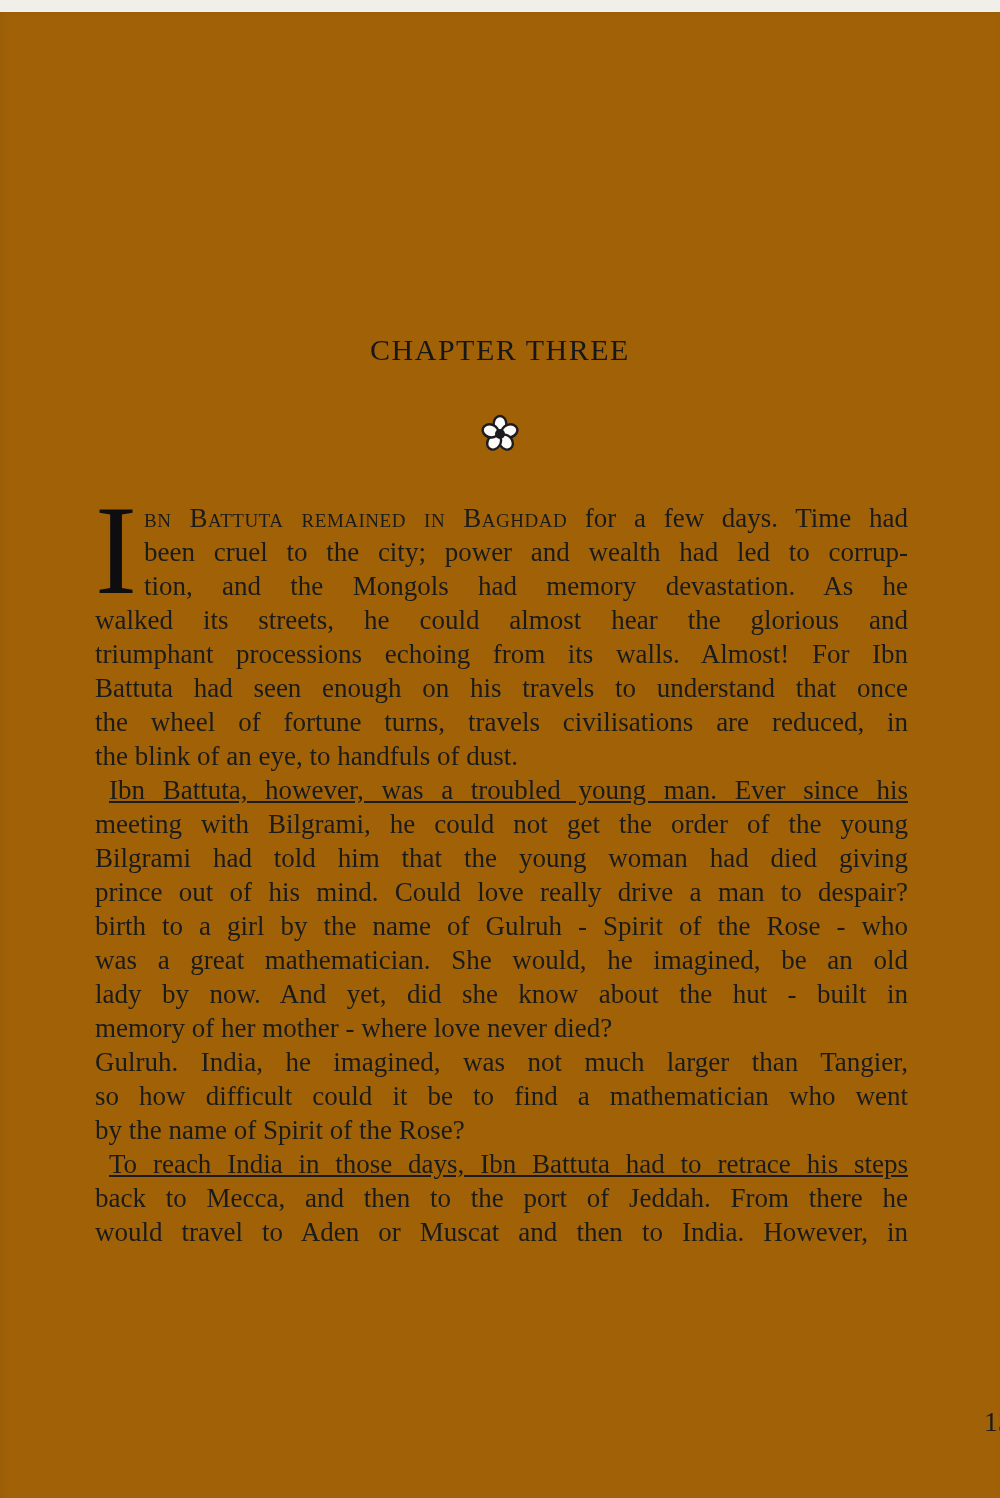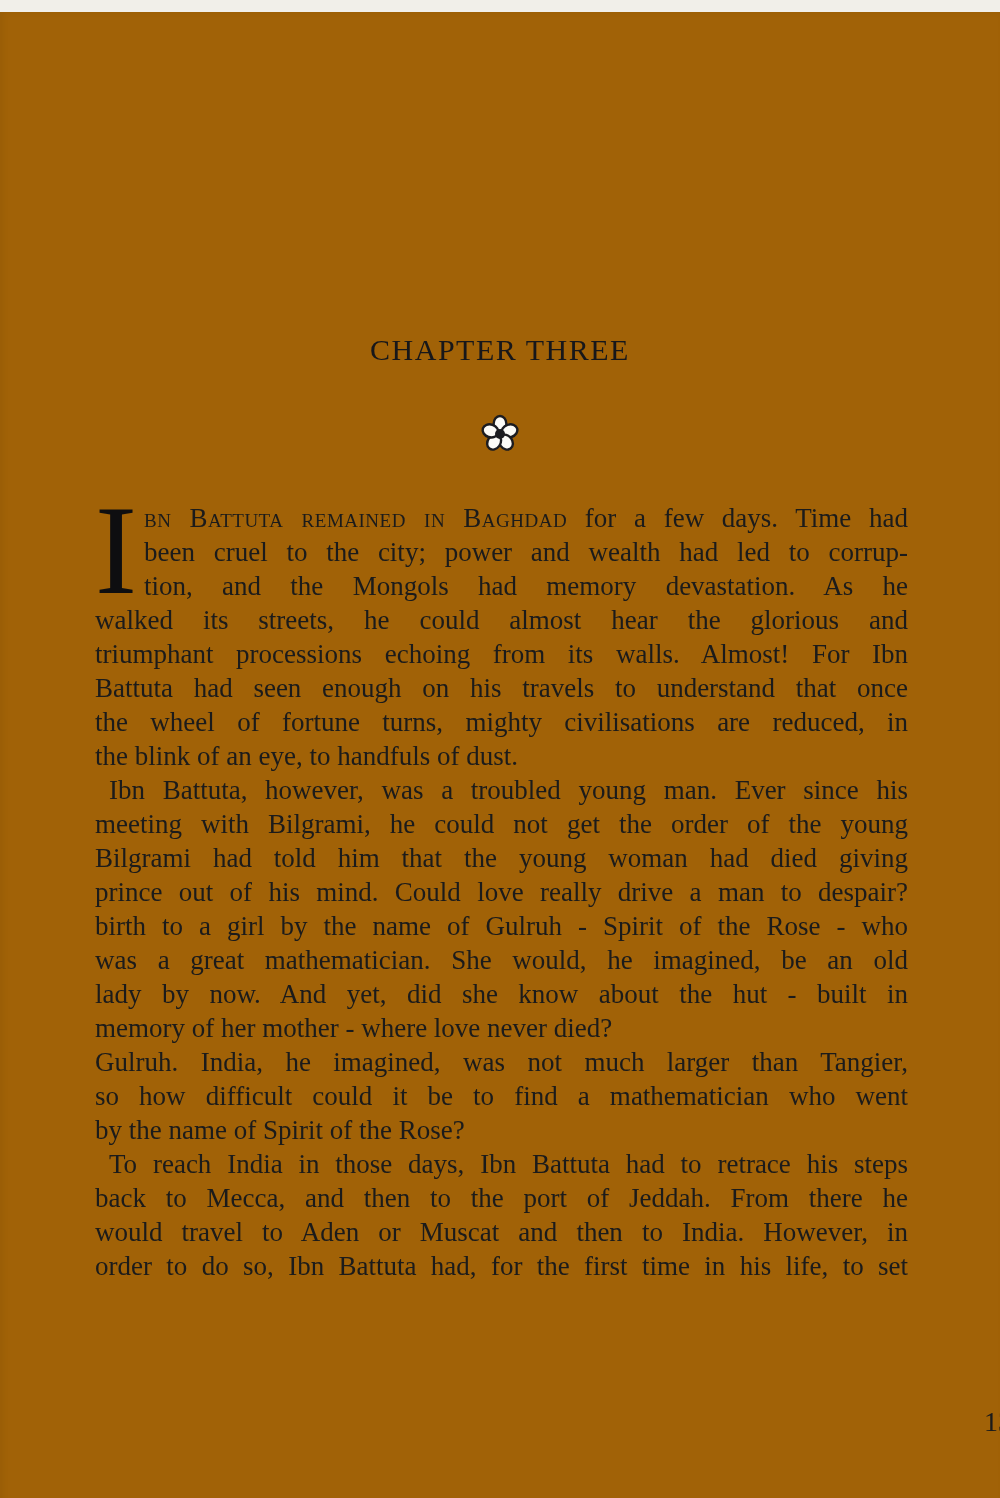--- a/index.html
+++ b/index.html
@@ -55,21 +55,21 @@
     height: 102px;
     margin: 0 7px 0 0;
     color: #0e0e10;
   }
   .line {
     text-align: justify;
     min-height: 34px;
     white-space: normal;
   }
   .jb { text-align-last: justify; }
-  .indent { text-indent: 14px; }
+  .indent { text-indent: 14px; text-decoration: underline; }
   .sc {
     font-variant: small-caps;
     letter-spacing: 0.5px;
   }
   .page-number {
     position: absolute;
     top: 1392px;
     left: 12px;
     width: 100%;
     text-align: right;
@@ -104,35 +104,34 @@
     <span class="dropcap">I</span>
     <div class="line jb">
       <span class="sc">bn Battuta remained in Baghdad</span><span> for a few days. Time had</span>
     </div>
     <div id="lines-container">
         <div class="line jb">been cruel to the city; power and wealth had led to corrup-</div>
         <div class="line jb">tion, and the Mongols had memory devastation. As he</div>
         <div class="line jb">walked its streets, he could almost hear the glorious and</div>
         <div class="line jb">triumphant processions echoing from its walls. Almost! For Ibn</div>
         <div class="line jb">Battuta had seen enough on his travels to understand that once</div>
-        <div class="line jb">the wheel of fortune turns, mighty civilisations are reduced, in</div>
+        <div class="line jb">the wheel of fortune turns, travels civilisations are reduced, in</div>
         <div class="line">the blink of an eye, to handfuls of dust.</div>
         <div class="line jb indent">Ibn Battuta, however, was a troubled young man. Ever since his</div>
         <div class="line jb">meeting with Bilgrami, he could not get the order of the young</div>
         <div class="line jb">Bilgrami had told him that the young woman had died giving</div>
         <div class="line jb">prince out of his mind. Could love really drive a man to despair?</div>
         <div class="line jb">birth to a girl by the name of Gulruh - Spirit of the Rose - who</div>
         <div class="line jb">was a great mathematician. She would, he imagined, be an old</div>
         <div class="line jb">lady by now. And yet, did she know about the hut - built in</div>
         <div class="line">memory of her mother - where love never died?</div>
         <div class="line jb">Gulruh. India, he imagined, was not much larger than Tangier,</div>
         <div class="line jb">so how difficult could it be to find a mathematician who went</div>
         <div class="line">by the name of Spirit of the Rose?</div>
         <div class="line jb indent">To reach India in those days, Ibn Battuta had to retrace his steps</div>
         <div class="line jb">back to Mecca, and then to the port of Jeddah. From there he</div>
         <div class="line jb">would travel to Aden or Muscat and then to India. However, in</div>
-        <div class="line jb">order to do so, Ibn Battuta had, for the first time in his life, to set</div>
       </div>
   </div>
 
   <div class="page-number">13</div>
 
 </div>
 
 </body></html>

